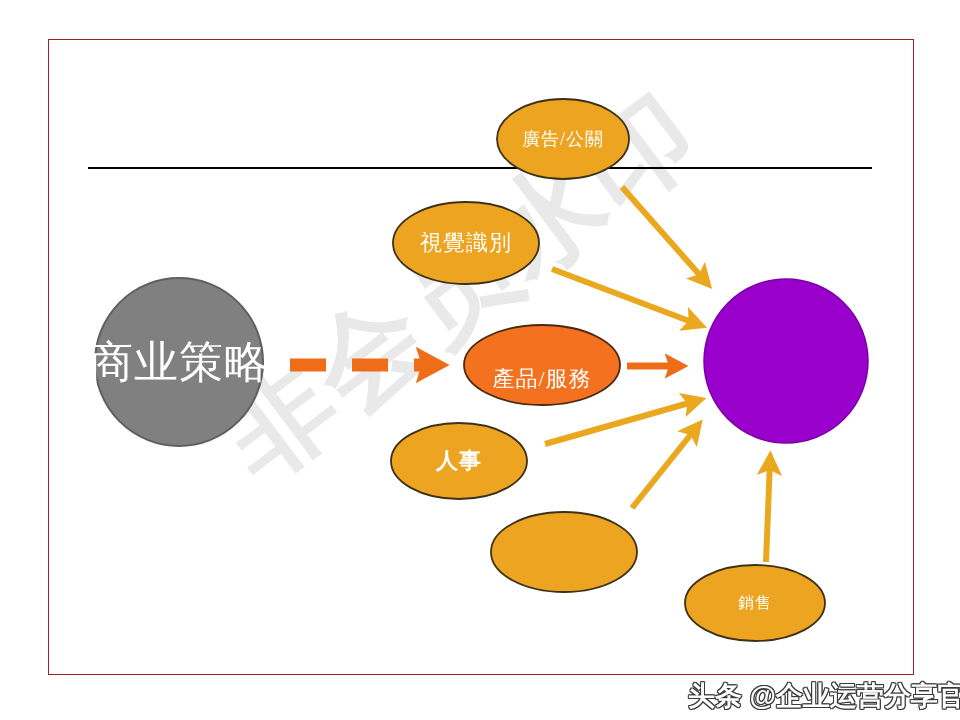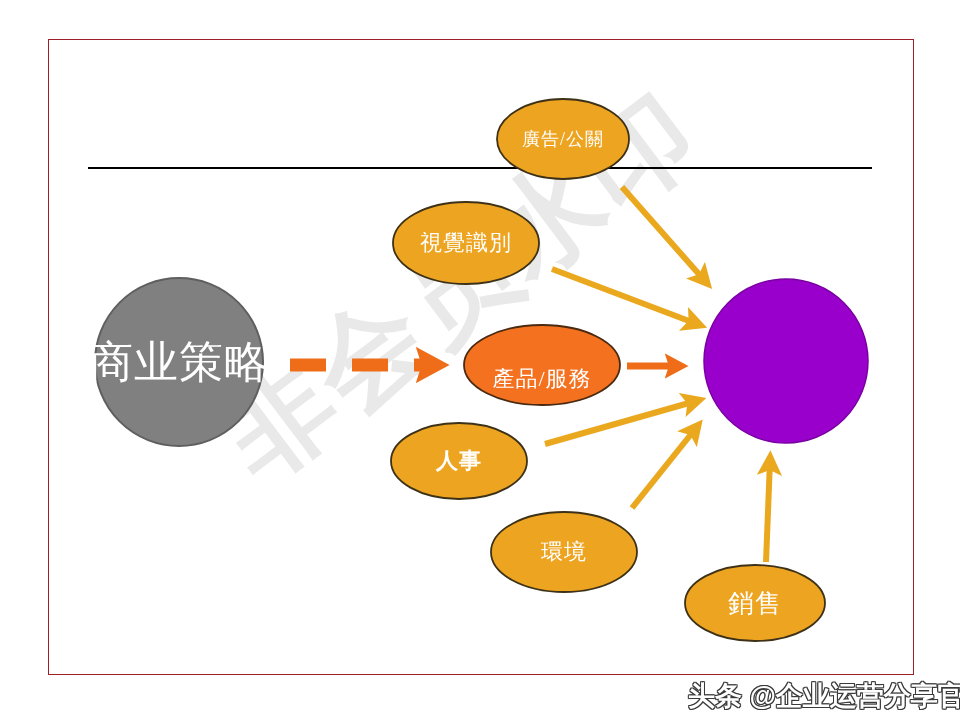--- a/index.html
+++ b/index.html
@@ -159,23 +159,20 @@
   </div>
 
   <div class="node" style="left:464px; top:325px; width:156px; height:80px;">
     <span style="font-size:22px;margin-top:28px;">產品/服務</span>
   </div>
 
   <div class="node" style="left:391px; top:423px; width:136px; height:76px;">
     <span style="font-size:22px;font-weight:bold;">人事</span>
   </div>
 
-  <div class="node" style="left:491px; top:512px; width:146px; height:80px;">
-    <span style="font-size:22px;">環境</span>
-  </div>
 
   <div class="node" style="left:685px; top:565px; width:140px; height:76px;">
-    <span style="font-size:26px;">銷售</span>
+    <span style="font-size:16px;">銷售</span>
   </div>
 
   <div id="wm-bottom">头条 @企业运营分享官</div>
 
 </div>
 
 </body></html>

